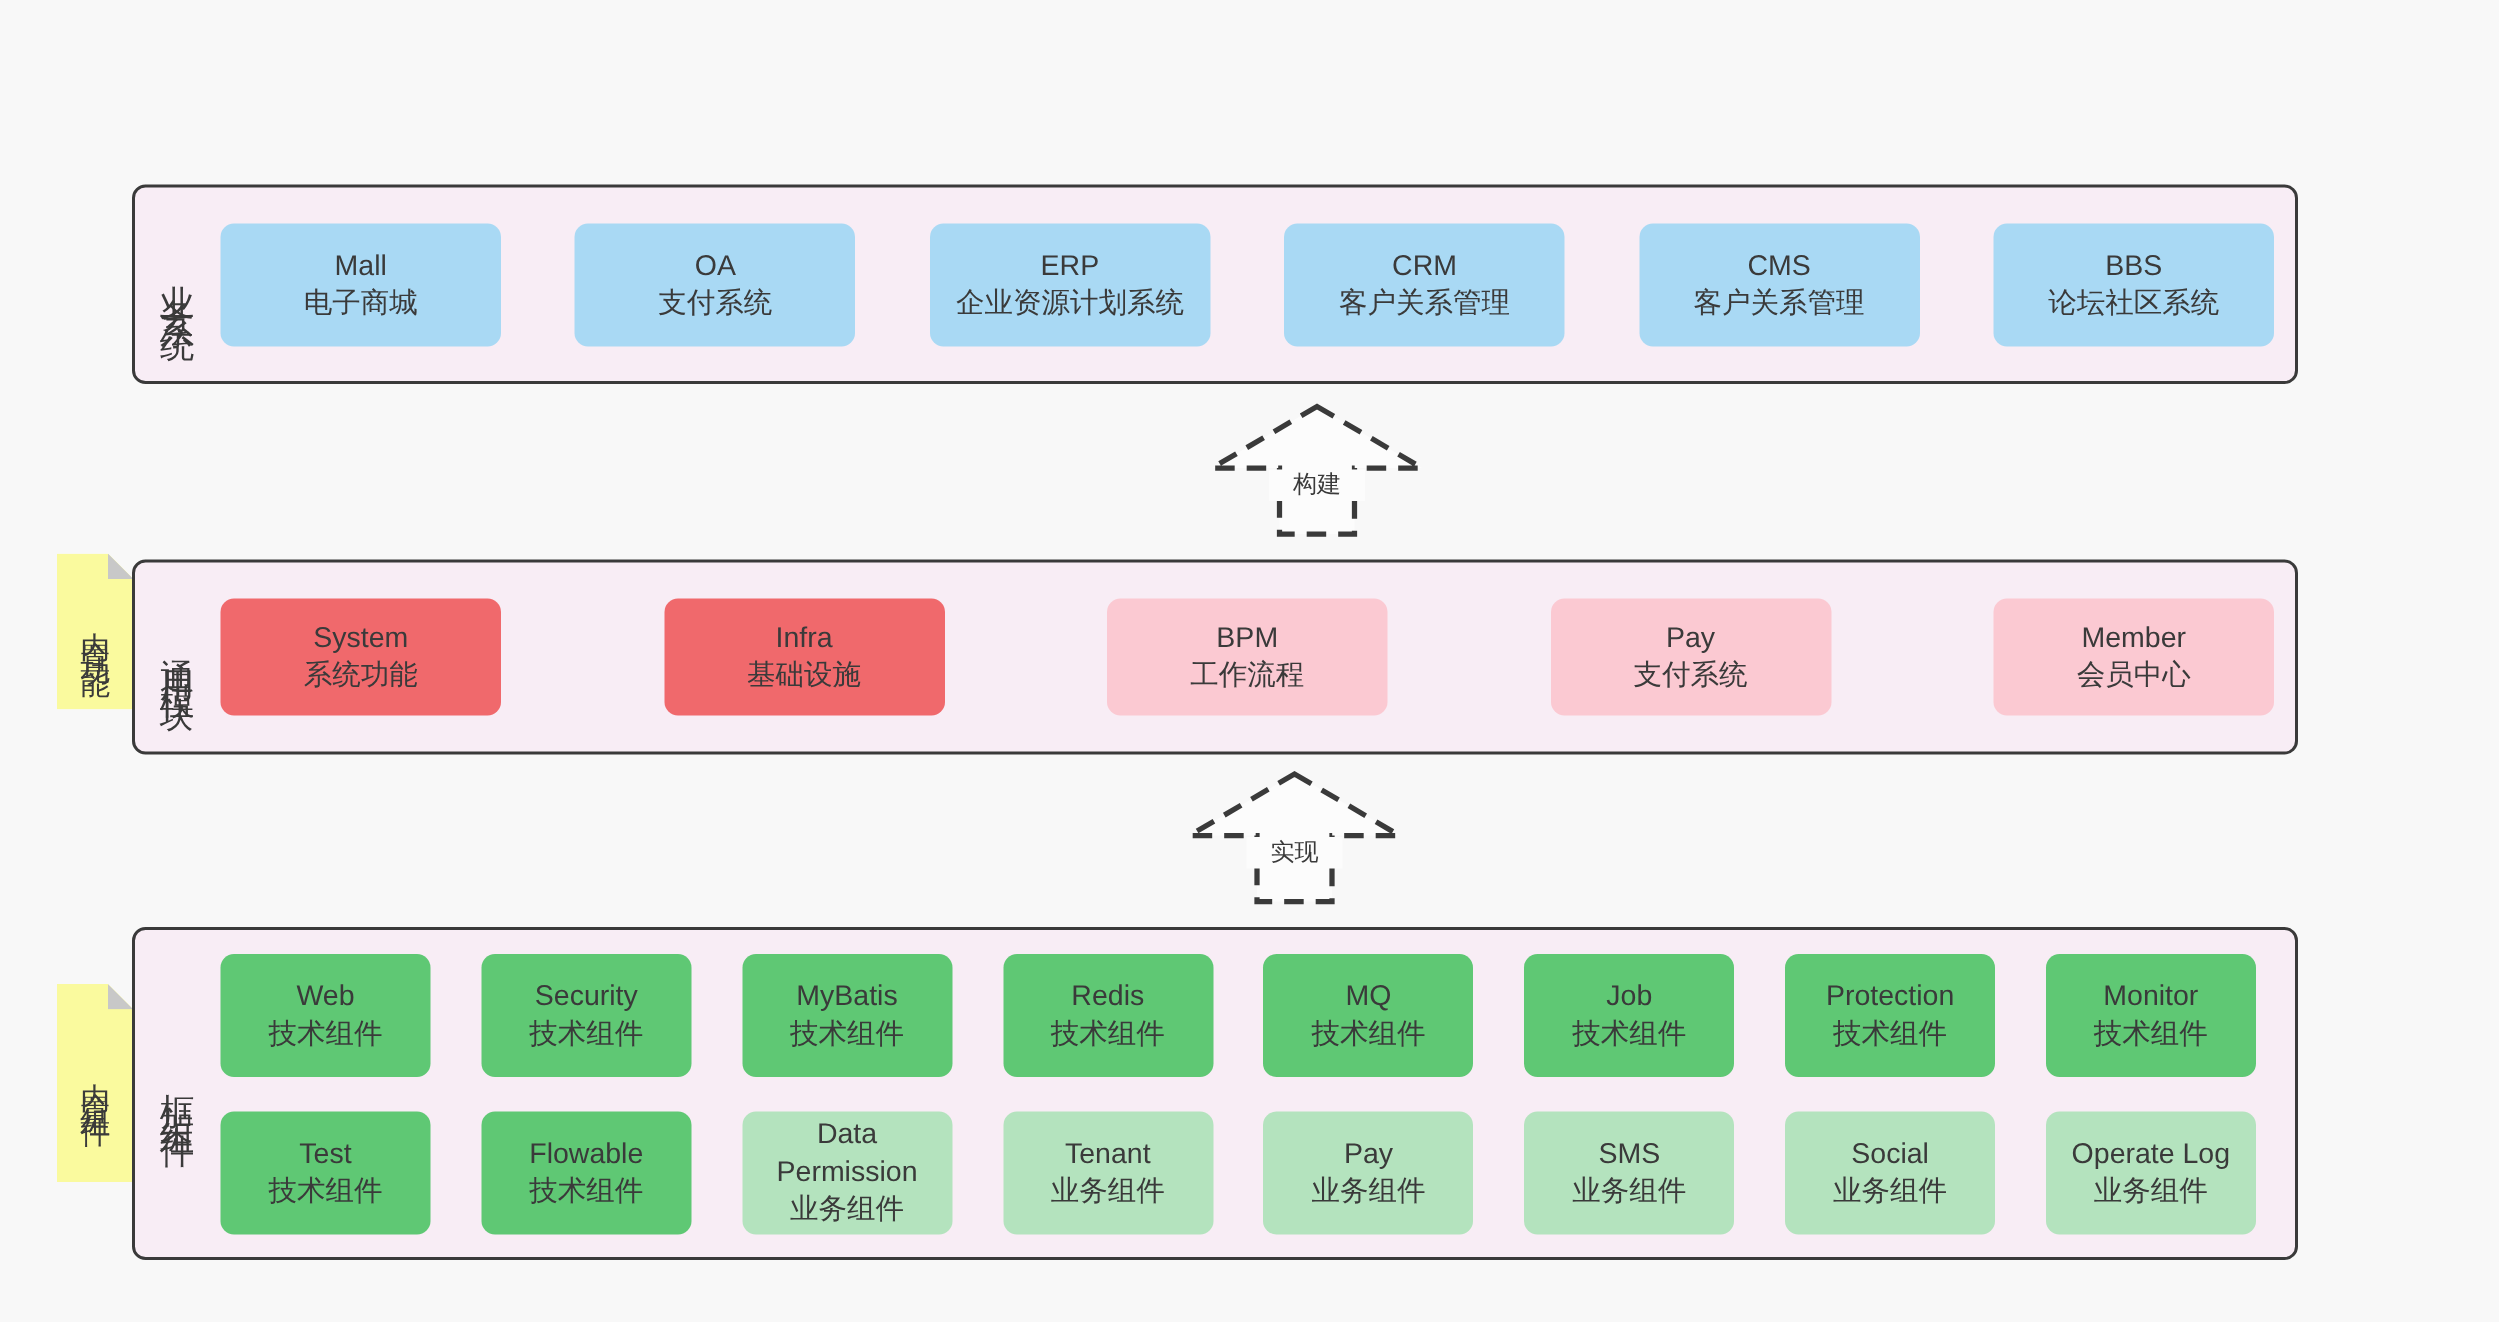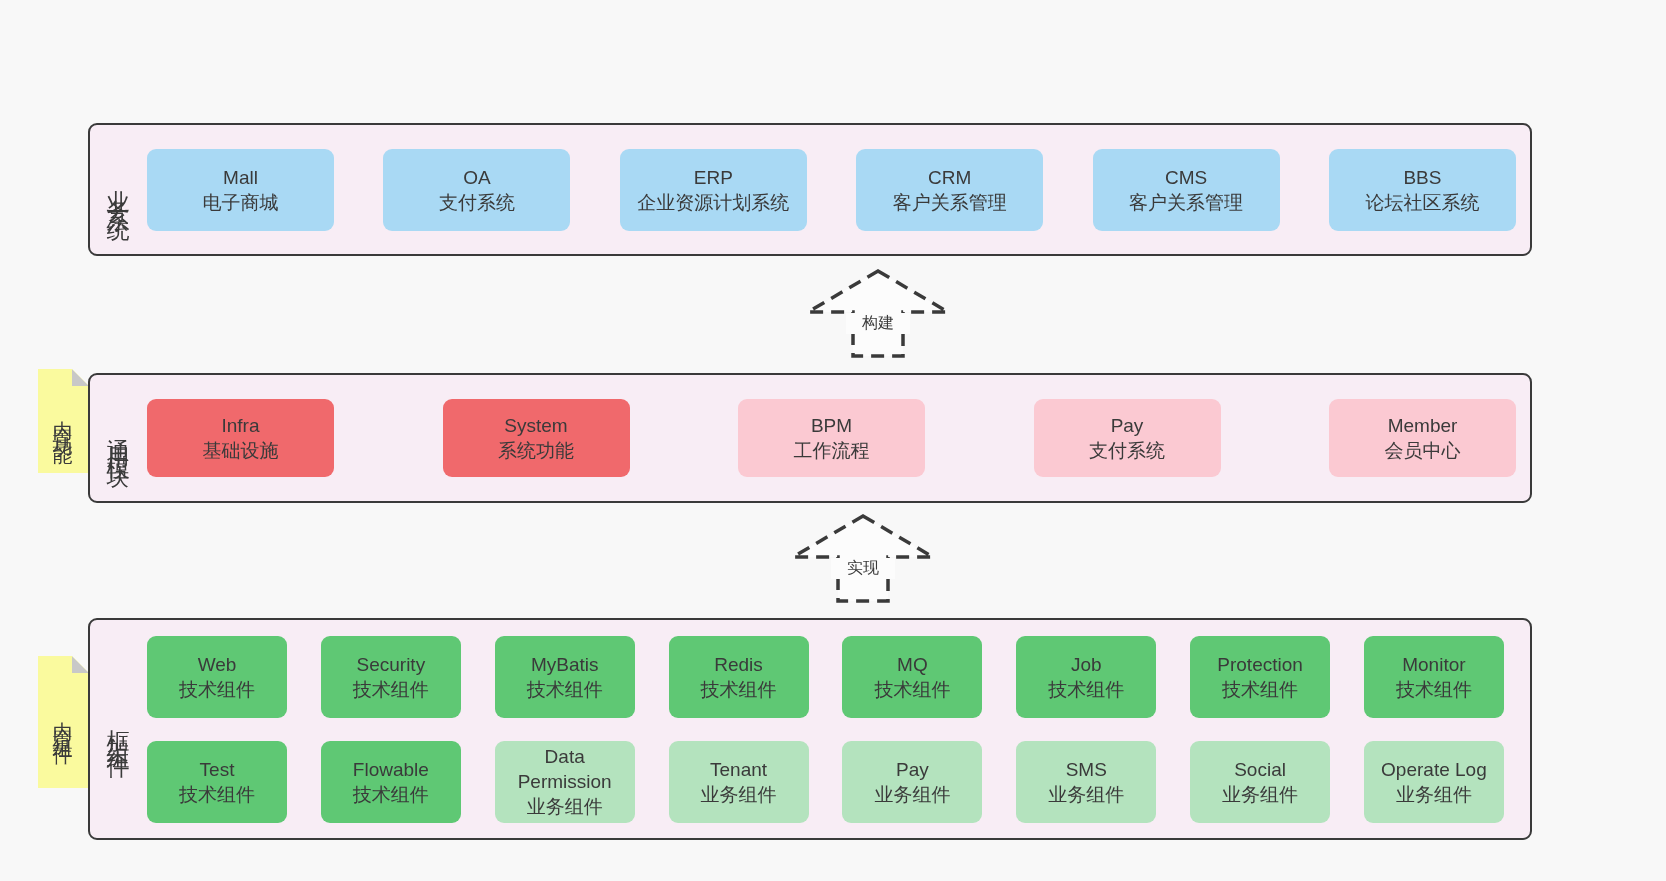--- a/index.html
+++ b/index.html
@@ -95,26 +95,26 @@
 
   <div class="sticky" id="sticky-modules">
     <div class="fold"></div>
     <span>内置功能</span>
   </div>
 
   <div class="panel" id="panel-modules">
     <div class="side-label">通用模块</div>
     <div class="row6">
       <div class="box tone-red">
+        <div>System</div>
+        <div>系统功能</div>
+      </div>
+      <div class="box tone-red">
         <div>Infra</div>
         <div>基础设施</div>
-      </div>
-      <div class="box tone-red">
-        <div>System</div>
-        <div>系统功能</div>
       </div>
       <div class="box tone-pink">
         <div>BPM</div>
         <div>工作流程</div>
       </div>
       <div class="box tone-pink">
         <div>Pay</div>
         <div>支付系统</div>
       </div>
       <div class="box tone-pink">

